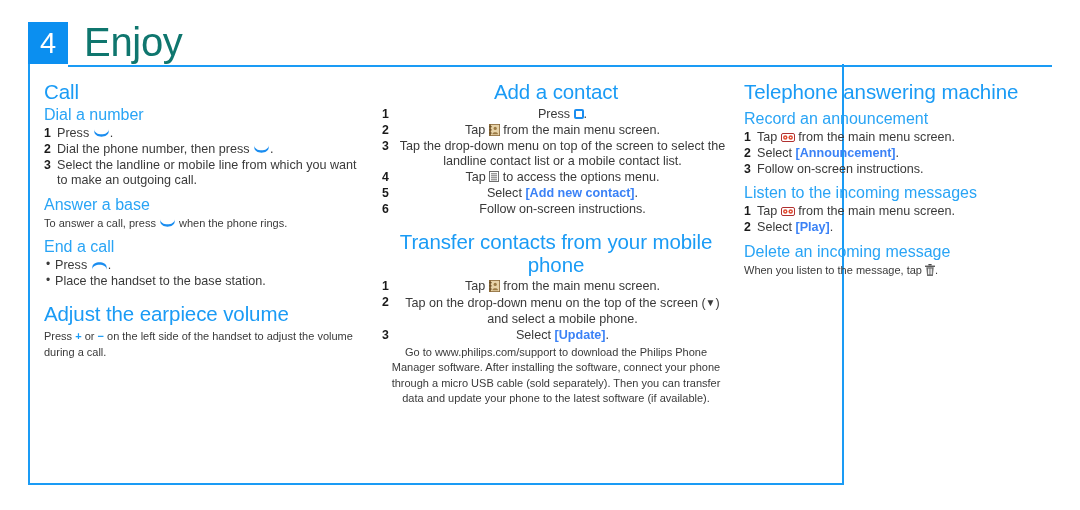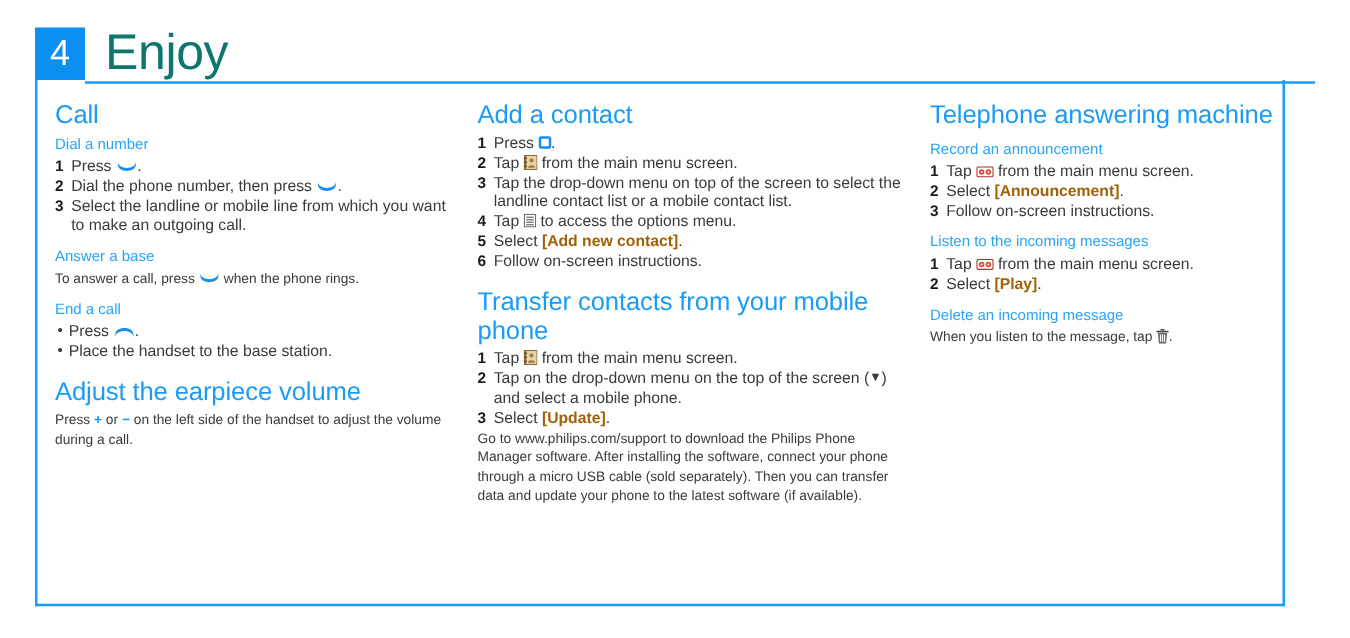--- a/index.html
+++ b/index.html
@@ -23,42 +23,42 @@
     position:absolute;left:56px;top:-3px;
     font-size:40px;line-height:46px;color:#0f766e;font-weight:400;
     letter-spacing:-0.3px;
   }
   .header-rule{
     position:absolute;left:40px;top:43px;width:984px;height:2px;background:#1a9bf5;
   }
 
   
   .frame{
-    position:absolute;left:28px;top:64px;width:1000px;height:421px;
+    position:absolute;left:28px;top:64px;width:816px;height:421px;
     border:2px solid #1a9bf5;border-top:none;box-sizing:border-box;padding-left:48px;
   }
   .cols{
     position:absolute;left:0;top:0;width:1024px;height:421px;
     display:flex;
   }
   .col{box-sizing:border-box;}
   .col1{width:352px;padding:16px 14px 0 14px;}
-  .col2{width:362px;padding:16px 14px 0 0;}
+  .col2{width:362px;padding:16px 14px 0 0;text-align:center;}
   .col3{width:310px;padding:16px 12px 0 0;}
 
   
   h2.sec{
     margin:0 0 3px 0;
     font-size:20.5px;line-height:24px;
     color:#1a9bf5;font-weight:400;letter-spacing:-0.1px;
   }
   h2.sec.tight{line-height:23px;}
   h3.sub{
     margin:8px 0 3px 0;
-    font-size:12px;line-height:16px;
+    font-size:16px;line-height:16px;
     color:#29a4f5;font-weight:400;
   }
   h3.sub.first{margin-top:3px;}
   p.body{
     margin:0 0 2px 0;
     font-size:11px;line-height:15.4px;color:#3a3a3a;
   }
   ol.steps{margin:0;padding:0;list-style:none;}
   ol.steps li{
     position:relative;
@@ -70,21 +70,21 @@
   }
   ul.bullets{margin:0;padding:0;list-style:none;}
   ul.bullets li{
     position:relative;
     font-size:12.6px;line-height:15.4px;color:#3a3a3a;
     padding-left:11px;margin-bottom:0.5px;
   }
   ul.bullets li .dot{
     position:absolute;left:2px;top:-1px;font-size:12px;color:#3a3a3a;
   }
-  b.kw{font-weight:bold;color:#a16207;}
+  b.kw{font-weight:bold;color:#3b82f6;}
   span.sym{color:#1a9bf5;font-weight:bold;}
 
   
   .ico{display:inline-block;vertical-align:-2px;position:relative;}
 
   
   .ico-handset-answer{width:17px;height:11px;}
   .ico-handset-answer svg{display:block;}
   
   .ico-handset-end{width:17px;height:11px;}

